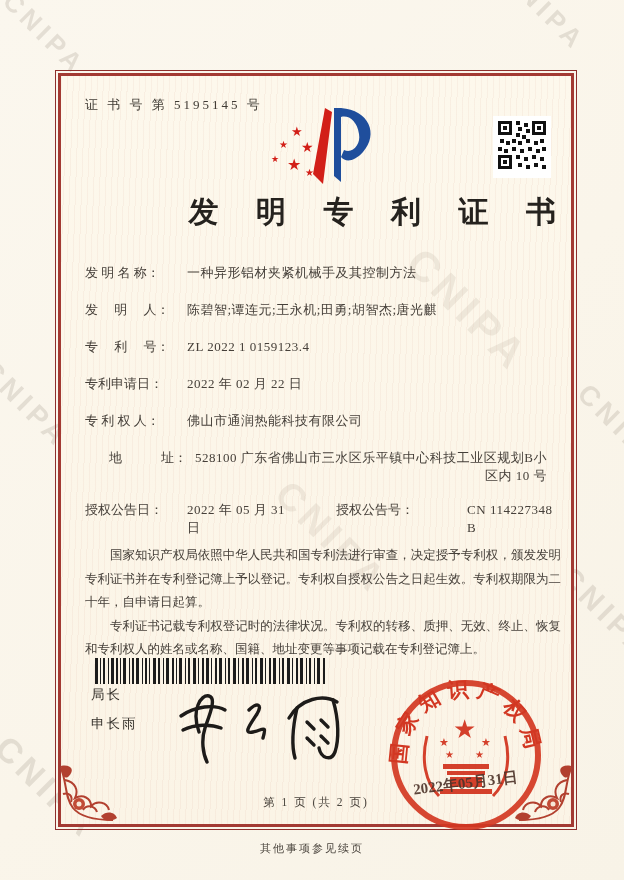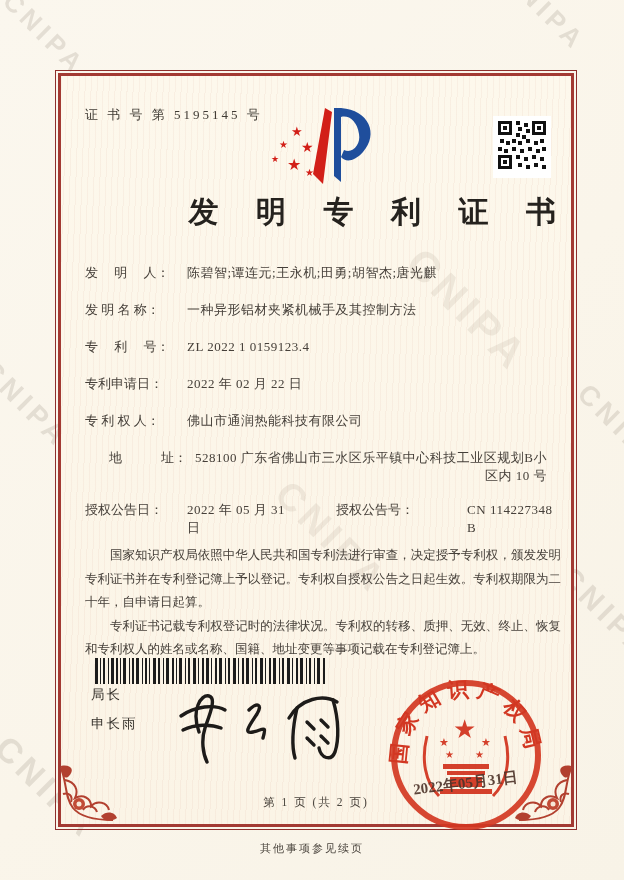--- a/index.html
+++ b/index.html
@@ -19,21 +19,21 @@
     border:1px solid #8e2f2c; padding:2px;
   }
   .frame-inner {
     position:relative; width:100%; height:100%;
     border:3px solid #a33a33;
     background:
       repeating-linear-gradient(92deg, rgba(214,158,140,0.10) 0 1px, rgba(0,0,0,0) 1px 6px),
       linear-gradient(180deg,#fdf8ec, #fbf4e6);
   }
   .cert-no {
-    position:absolute; left:24px; top:30px; font-size:13px; color:#3f3a33;
+    position:absolute; left:24px; top:20px; font-size:13px; color:#3f3a33;
     letter-spacing:3px;
   }
   .logo { position:absolute; left:196px; top:26px; }
   .qr { position:absolute; left:432px; top:40px; background:#fff; padding:3px; }
   .title {
     position:absolute; left:0; top:116px; width:100%; text-align:right;
     font-size:30px; font-weight:600; color:#25221e; letter-spacing:15px;
     text-indent:15px;
   }
   .fields { position:absolute; left:24px; top:188px; width:476px;
@@ -142,26 +142,26 @@
               <rect x="41" y="7" width="4" height="4"></rect>
               <rect x="7" y="41" width="4" height="4"></rect>
         </g>
       </svg>
     </div>
 
     <div class="title">发 明 专 利 证 书</div>
 
     <div class="fields">
       <div class="field-row">
+        <span class="field-label">发 明 名 称：</span>
+        <span class="field-value">一种异形铝材夹紧机械手及其控制方法</span>
+      </div>
+      <div class="field-row">
         <span class="field-label">发　 明　 人：</span>
         <span class="field-value">陈碧智;谭连元;王永机;田勇;胡智杰;唐光麒</span>
-      </div>
-      <div class="field-row">
-        <span class="field-label">发 明 名 称：</span>
-        <span class="field-value">一种异形铝材夹紧机械手及其控制方法</span>
       </div>
       <div class="field-row">
         <span class="field-label">专　 利　 号：</span>
         <span class="field-value">ZL 2022 1 0159123.4</span>
       </div>
       <div class="field-row">
         <span class="field-label">专利申请日：</span>
         <span class="field-value">2022 年 02 月 22 日</span>
       </div>
       <div class="field-row">

